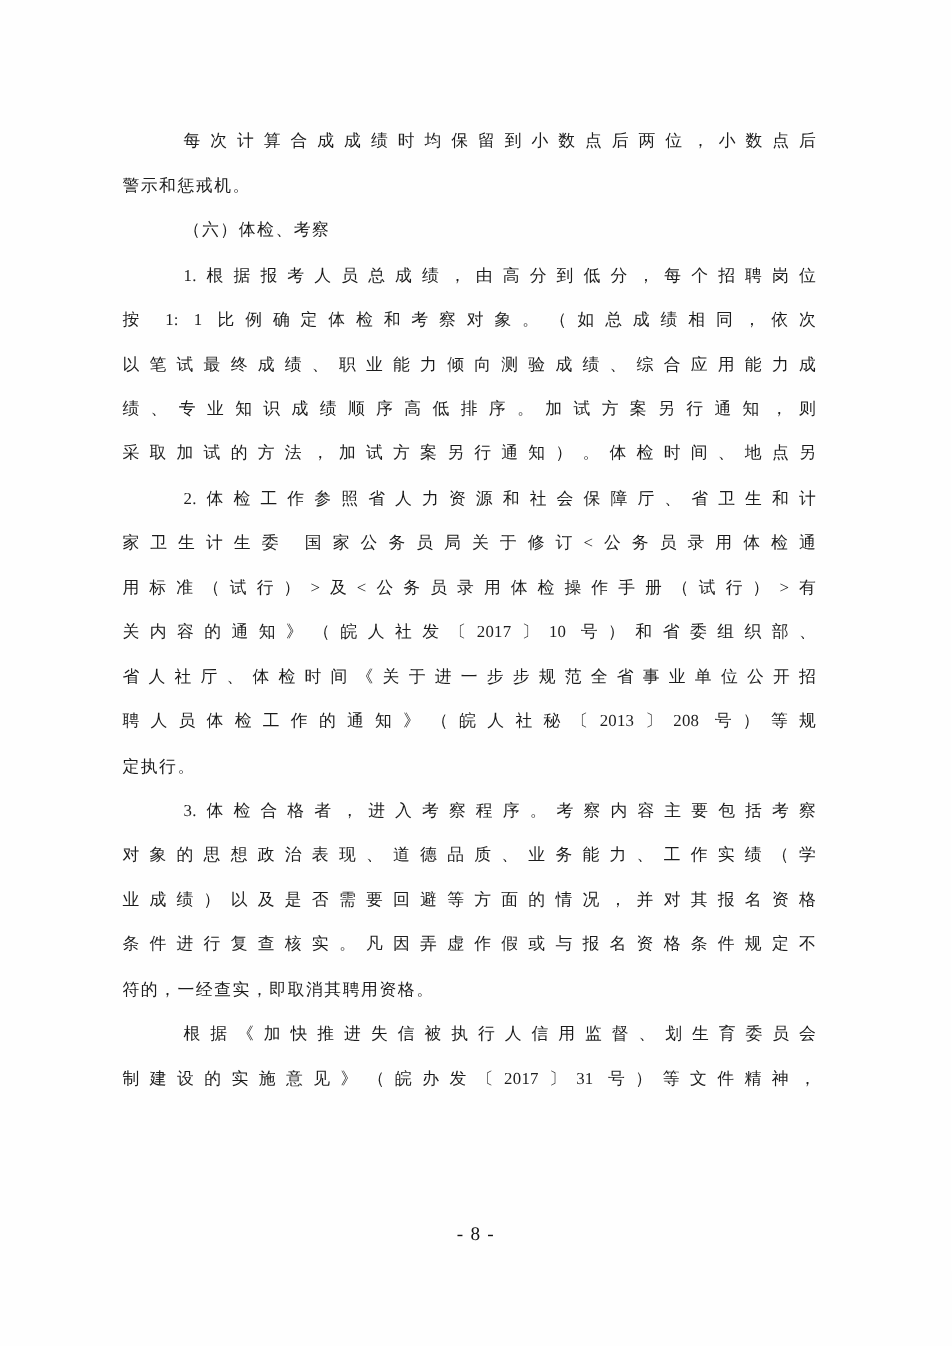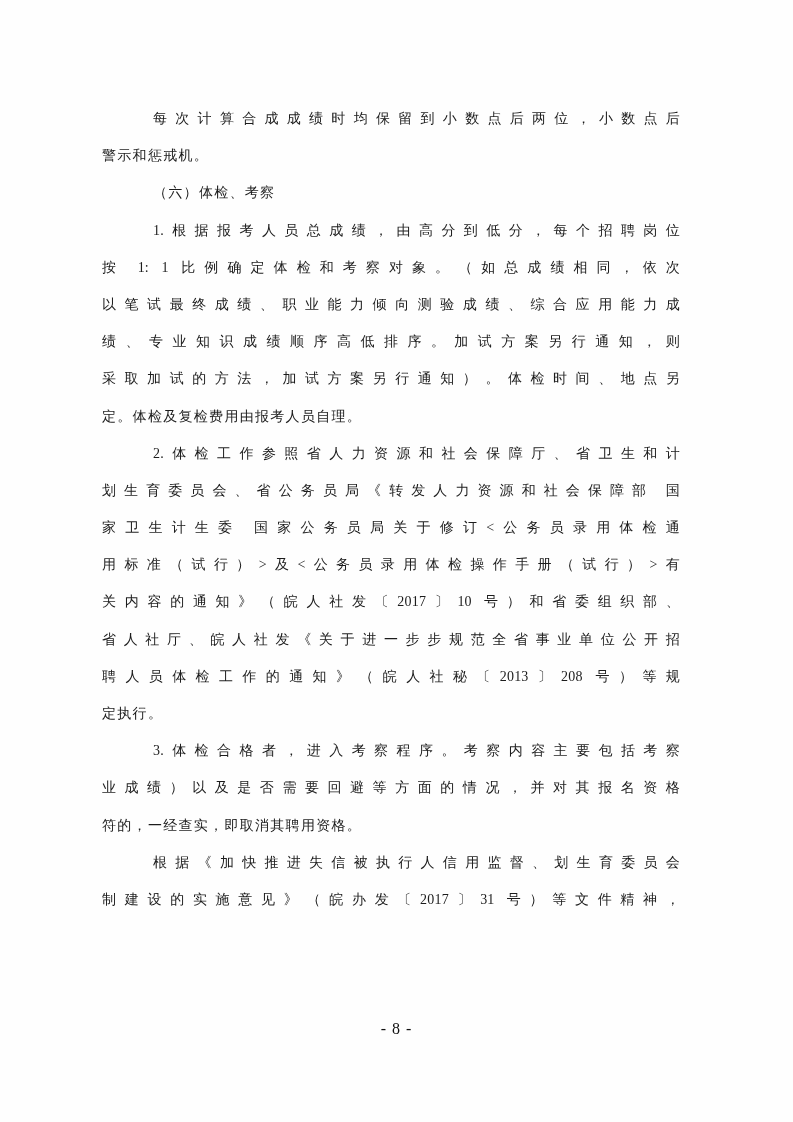--- a/index.html
+++ b/index.html
@@ -52,29 +52,29 @@
 <div class="page">
   <div class="text-block">
     <div class="line indent fill">每次计算合成成绩时均保留到小数点后两位，小数点后</div>
     <div class="line">警示和惩戒机。</div>
     <div class="line indent">（六）体检、考察</div>
     <div class="line indent fill">1.根据报考人员总成绩，由高分到低分，每个招聘岗位</div>
     <div class="line fill">按 1: 1 比例确定体检和考察对象。（如总成绩相同，依次</div>
     <div class="line fill">以笔试最终成绩、职业能力倾向测验成绩、综合应用能力成</div>
     <div class="line fill">绩、专业知识成绩顺序高低排序。加试方案另行通知，则</div>
     <div class="line fill">采取加试的方法，加试方案另行通知）。体检时间、地点另</div>
-    <div class="line">定。体检及复检费用由报考人员自理。</div>
     <div class="line indent fill">2.体检工作参照省人力资源和社会保障厅、省卫生和计</div>
-    <div class="line fill">划生育委员会、省公务员局《转发人力资源和社会保障部 国</div>
     <div class="line fill">家卫生计生委 国家公务员局关于修订&lt;公务员录用体检通</div>
     <div class="line fill">用标准（试行）&gt;及&lt;公务员录用体检操作手册（试行）&gt;有</div>
     <div class="line fill">关内容的通知》（皖人社发〔2017〕10 号）和省委组织部、</div>
-    <div class="line fill">省人社厅、皖人社发《关于进一步步规范全省事业单位公开招</div>
+    <div class="line fill">省人社厅、体检时间《关于进一步步规范全省事业单位公开招</div>
     <div class="line fill">聘人员体检工作的通知》（皖人社秘〔2013〕208 号）等规</div>
     <div class="line">定执行。</div>
     <div class="line indent fill">3.体检合格者，进入考察程序。考察内容主要包括考察</div>
+    <div class="line fill">对象的思想政治表现、道德品质、业务能力、工作实绩（学</div>
     <div class="line fill">业成绩）以及是否需要回避等方面的情况，并对其报名资格</div>
+    <div class="line fill">条件进行复查核实。凡因弄虚作假或与报名资格条件规定不</div>
     <div class="line">符的，一经查实，即取消其聘用资格。</div>
     <div class="line indent fill">根据《加快推进失信被执行人信用监督、划生育委员会</div>
     <div class="line fill">制建设的实施意见》（皖办发〔2017〕31 号）等文件精神，</div>
   </div>
   <div class="page-num">- 8 -</div>
 </div>
 
 </body></html>

